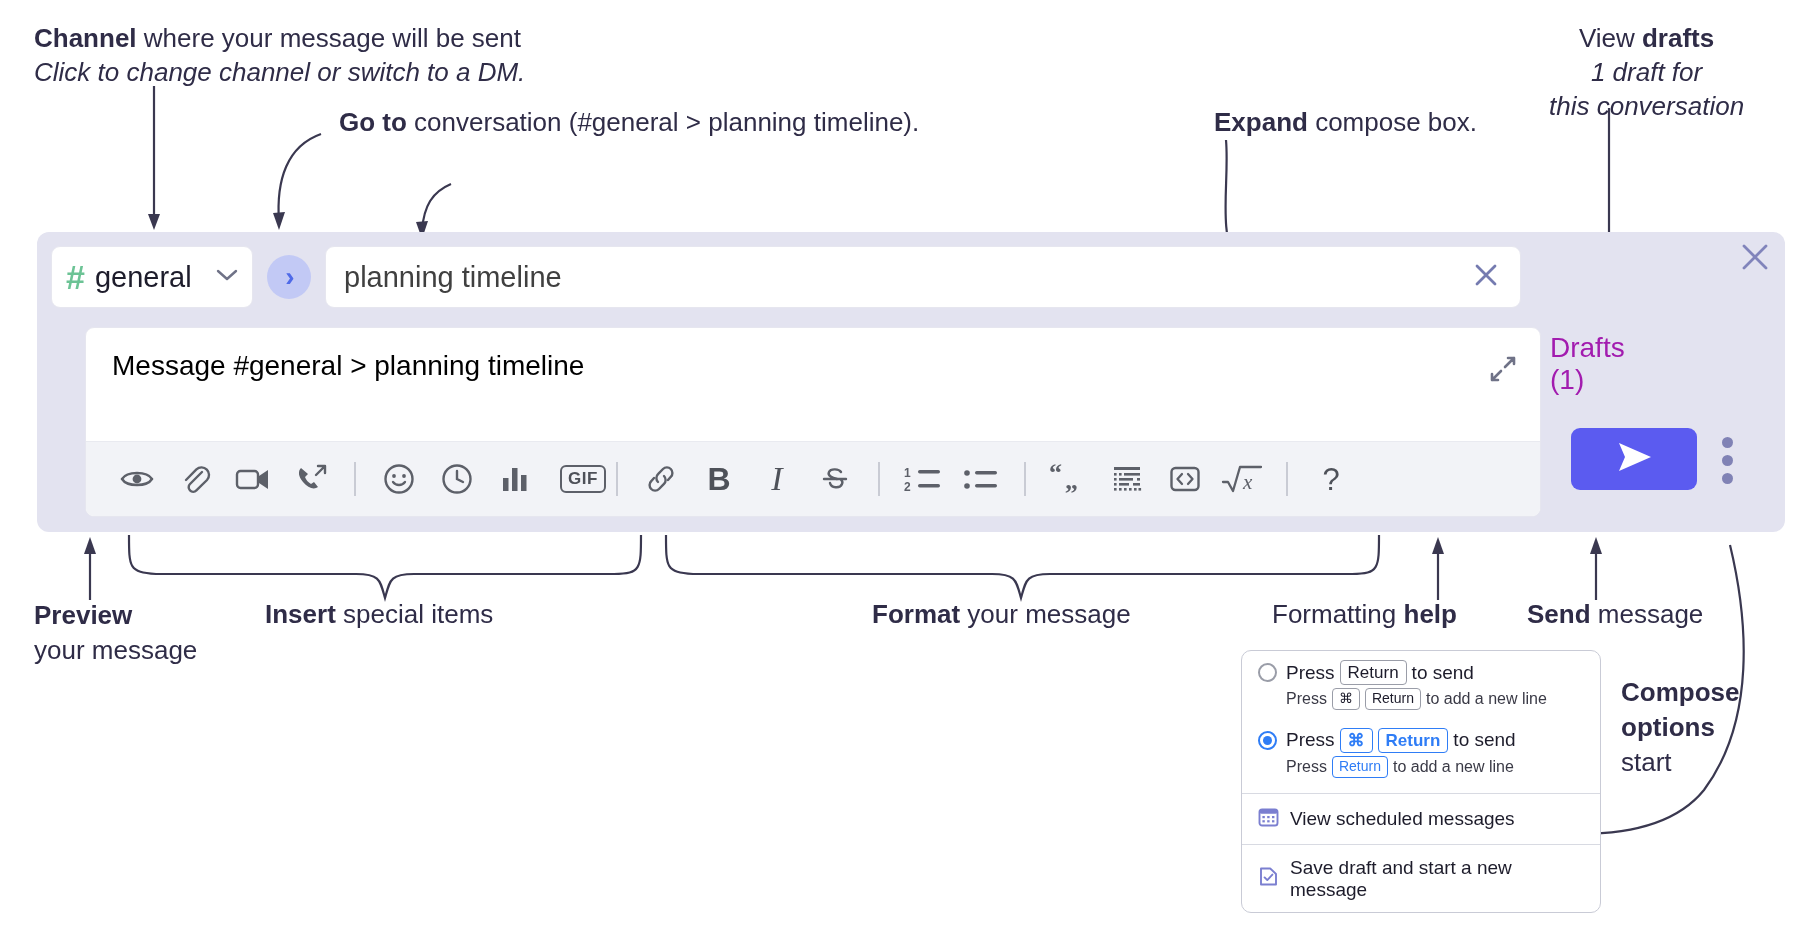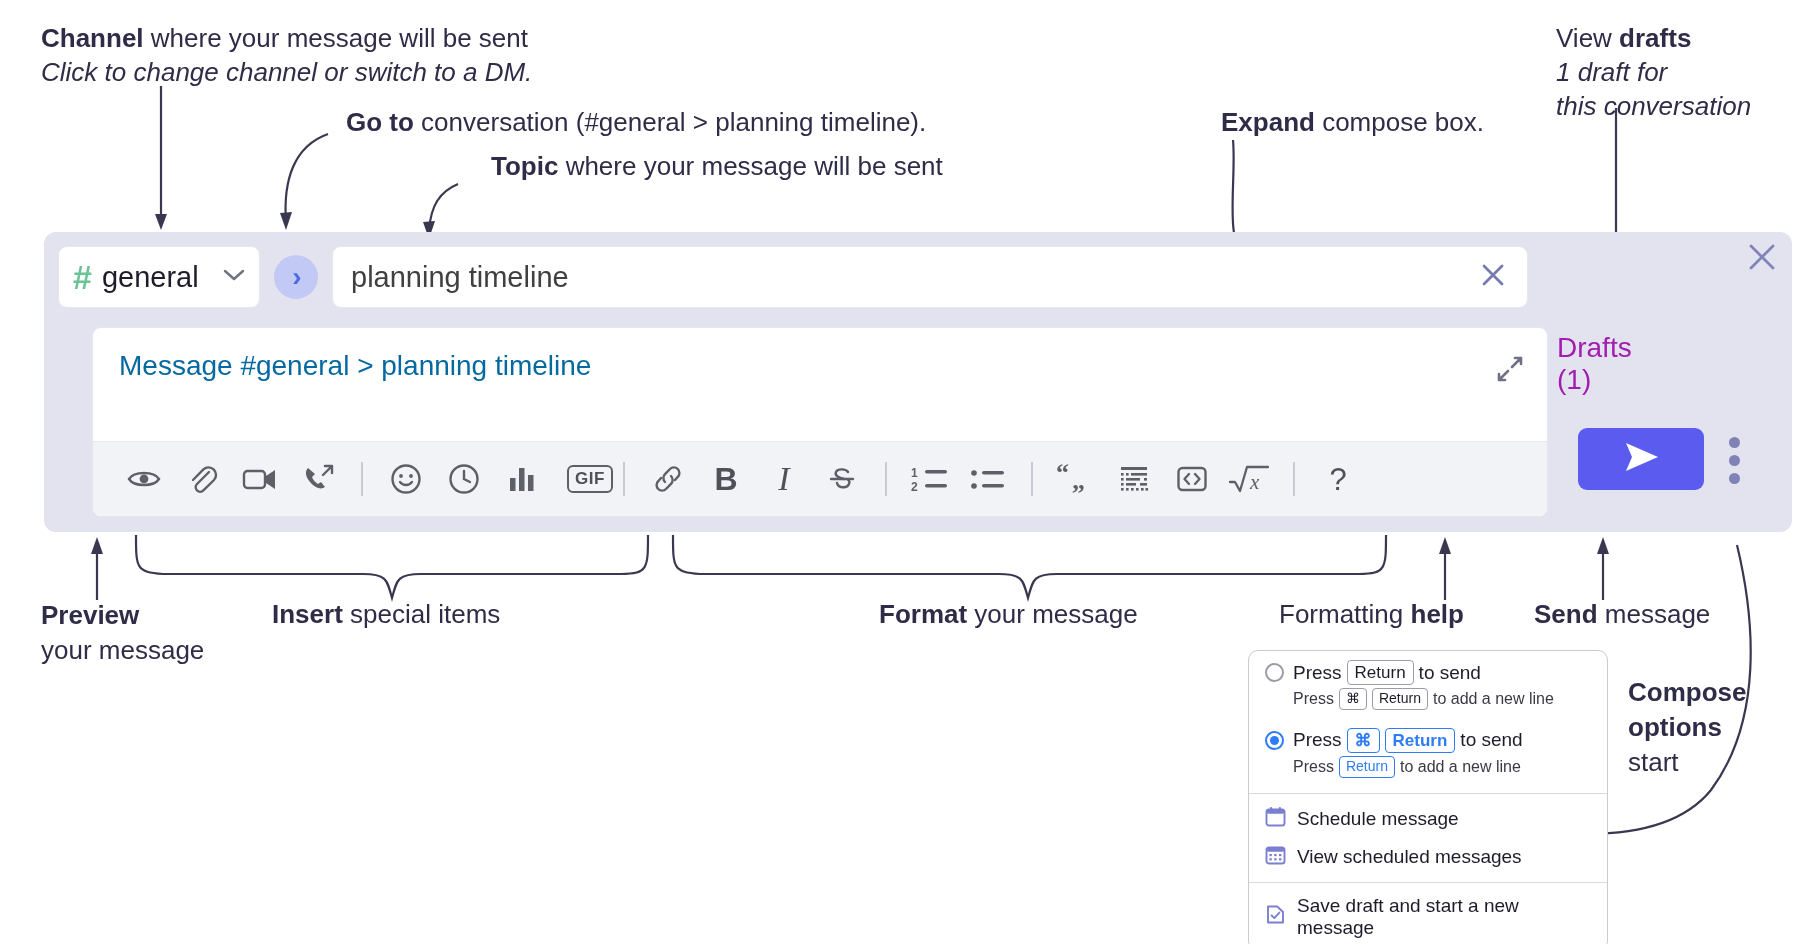--- a/index.html
+++ b/index.html
@@ -4,21 +4,21 @@
 <style>
   html,body{margin:0;padding:0;}
   body{
     width:1814px;height:944px;
     background:#ffffff;
     font-family:"Liberation Sans", sans-serif;
     color:#2f2c47;
     overflow:hidden;
     position:relative;
   }
-  .stage{position:absolute;left:11px;top:0;width:1624px;height:944px;border-radius:24px;}
+  .stage{position:absolute;left:4px;top:0;width:1624px;height:944px;border-radius:24px;}
   .abs{position:absolute;}
 
   
   .ann{font-size:26px;line-height:1.3;color:#2f2c47;white-space:nowrap;}
   .ann b{font-weight:700;}
   .ann .it{font-style:italic;}
 
   
   .connectors{position:absolute;left:0;top:0;width:1814px;height:944px;pointer-events:none;}
 
@@ -49,21 +49,21 @@
   }
   .topic-value{font-size:29px;color:#404040;}
   .topic-clear{margin-left:auto;color:#757bb0;font-size:34px;line-height:1;}
 
   .msg-card{
     position:absolute;left:48px;top:95px;width:1456px;height:190px;
     background:#ffffff;border-radius:9px;border:1px solid #e6e6ef;
     box-sizing:border-box;overflow:hidden;
   }
   .msg-input{
-    position:absolute;left:26px;top:22px;font-size:28px;color:#0369a1;
+    position:absolute;left:26px;top:22px;font-size:28px;color:#000000;
   }
   .expand-icon{position:absolute;right:22px;top:26px;color:#6f7287;}
 
   .toolbar{
     position:absolute;left:0;bottom:0;width:100%;height:75px;
     background:#f2f3f7;border-top:1px solid #e9eaf0;
     display:flex;align-items:center;padding-left:22px;box-sizing:border-box;
   }
   .tb{width:58px;height:58px;display:flex;align-items:center;justify-content:center;color:#5d6069;}
   .tb svg{display:block;}
@@ -159,29 +159,26 @@
 
   <div class="abs ann" style="left:30px;top:22px;">
     <div><b>Channel</b><span> where your message will be sent</span></div>
     <div class="it">Click to change channel or switch to a DM.</div>
   </div>
 
   <div class="abs ann" style="left:335px;top:106px;">
     <b>Go to</b><span> conversation (#general &gt; planning timeline).</span>
   </div>
 
-  <div class="abs ann" style="left:480px;top:150px;">
-    <b>Topic</b><span> where your message will be sent</span>
-  </div>
 
   <div class="abs ann" style="left:1210px;top:106px;">
     <b>Expand</b><span> compose box.</span>
   </div>
 
-  <div class="abs ann" style="left:1545px;top:22px;">
+  <div class="abs ann" style="left:1545px;top:22px;text-align:center;">
     <div><span>View </span><b>drafts</b></div>
     <div class="it">1 draft for</div>
     <div class="it">this conversation</div>
   </div>
 
   <div class="abs ann" style="left:30px;top:598px;line-height:1.35;">
     <div><b>Preview</b></div>
     <div>your message</div>
   </div>
 
@@ -428,31 +425,20 @@
       </span>
     </div>
     <div class="sub">
       <span>Press</span>
       <span class="key blue sm">Return</span>
       <span>to add a new line</span>
     </div>
 
     <div class="sep"></div>
 
-    <div class="mi">
-      <span>
-        <svg width="21" height="21" viewBox="0 0 21 21">
-            <rect x="1.5" y="3.5" width="18" height="16" rx="2.6" fill="none" stroke="#7b7fd0" stroke-width="1.9"></rect>
-            <rect x="1.5" y="3.5" width="18" height="4.2" rx="2" fill="#7b7fd0"></rect>
-            <rect x="5" y="1" width="2.2" height="4" rx="1.1" fill="#7b7fd0"></rect>
-            <rect x="13.8" y="1" width="2.2" height="4" rx="1.1" fill="#7b7fd0"></rect>
-          </svg>
-      </span>
-      <span>Schedule message</span>
-    </div>
 
     <div class="mi">
       <span>
         <svg width="21" height="21" viewBox="0 0 21 21">
             <rect x="1.5" y="3.5" width="18" height="16" rx="2.6" fill="none" stroke="#7b7fd0" stroke-width="1.9"></rect>
             <rect x="1.5" y="3.5" width="18" height="4.2" rx="2" fill="#7b7fd0"></rect>
             <g fill="#7b7fd0">
               <rect x="4.4" y="10" width="2.4" height="2.2"></rect>
               <rect x="9.2" y="10" width="2.4" height="2.2"></rect>
               <rect x="14" y="10" width="2.4" height="2.2"></rect>

